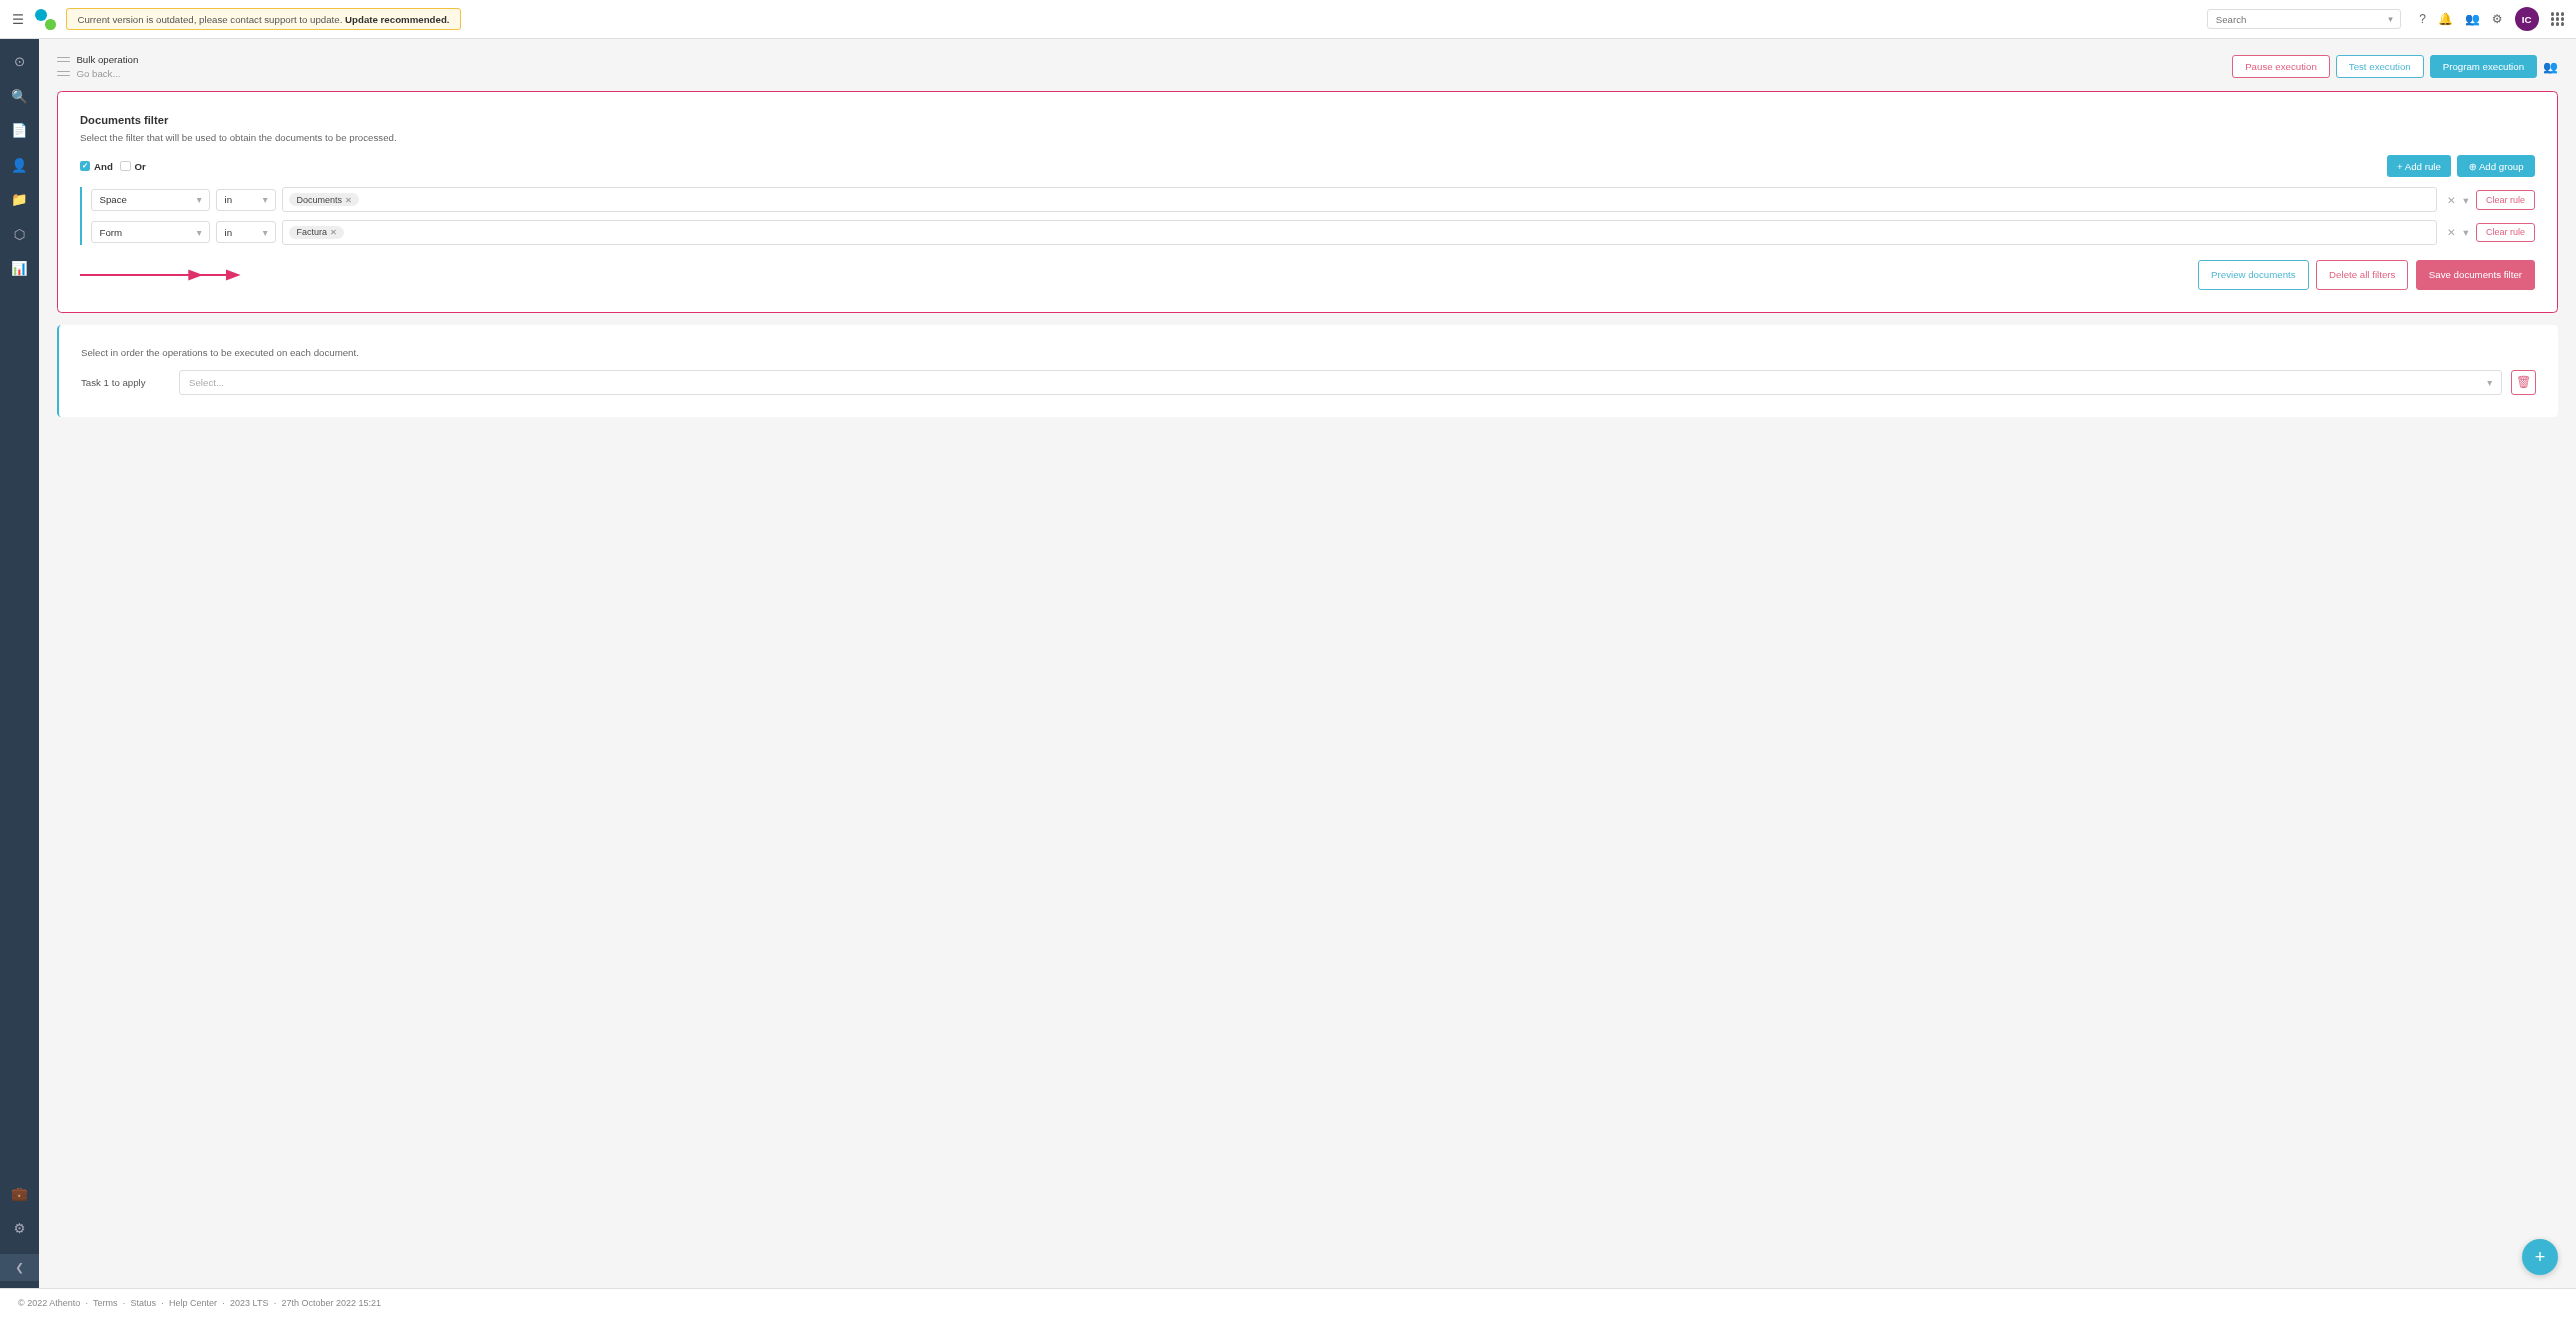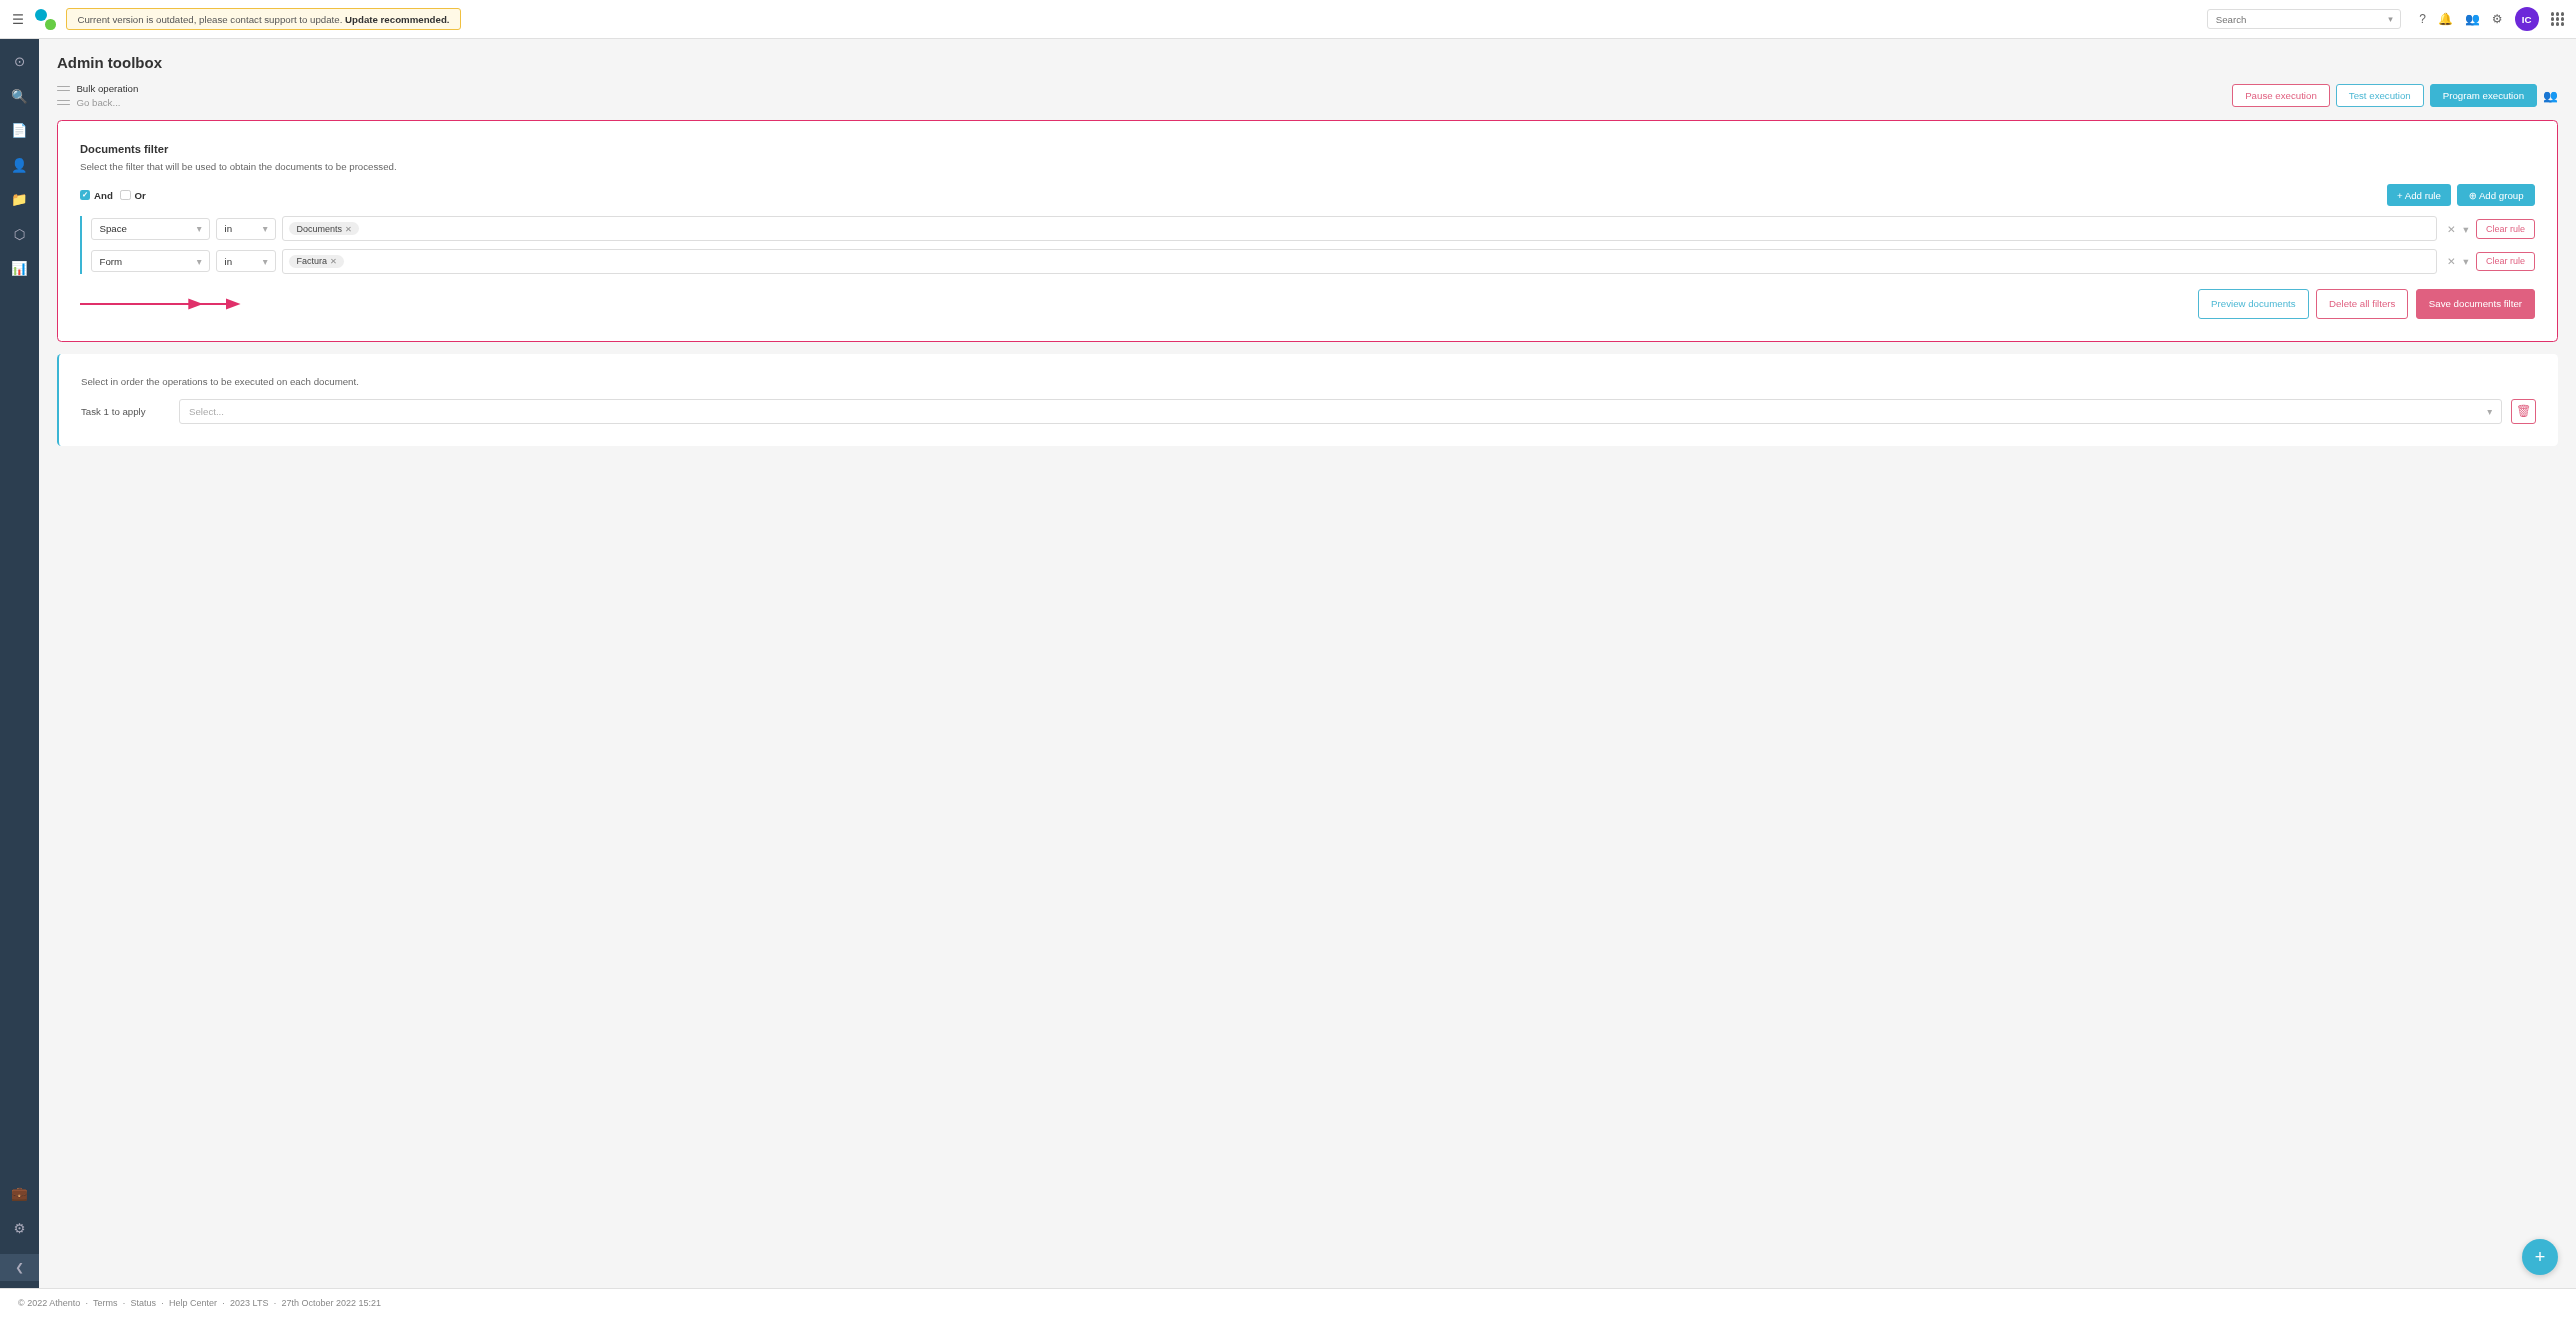--- a/index.html
+++ b/index.html
@@ -43,21 +43,21 @@
       padding: 3.7px 7.5px;
       width: 194px;
       background: #fff;
     }
     .search-box input { border: none; outline: none; font-size: 9.7px; width: 100%; color: #555; }
     .search-chevron { color: #999; font-size: 9px; margin-left: 4.5px; }
 
     .navbar-icons { display: flex; align-items: center; gap: 12px; margin-left: 9px; }
     .navbar-icon { font-size: 12px; color: #666; cursor: pointer; }
     .avatar {
-      width: 24px; height: 24px; background: #6d28d9; border-radius: 50%;
+      width: 24px; height: 24px; background: #701a75; border-radius: 50%;
       display: flex; align-items: center; justify-content: center;
       color: #fff; font-size: 9.7px; font-weight: 600; cursor: pointer;
     }
     .grid-icon { display: grid; grid-template-columns: 1fr 1fr 1fr; gap: 1.5px; width: 13.4px; height: 13.4px; cursor: pointer; }
     .grid-icon span { background: #666; border-radius: 1.5px; }
 
     
     .main-layout {
       display: flex;
       flex: 1;
@@ -288,21 +288,20 @@
     <div class="sidebar-item">📁</div>
     <div class="sidebar-item">⬡</div>
     <div class="sidebar-item">📊</div>
     <div class="sidebar-item sidebar-bottom">💼</div>
     <div class="sidebar-item">⚙</div>
     <div class="sidebar-collapse">❮</div>
   </div>
 
   <div class="content">
 
-    <div class="page-title">Admin toolbox</div>
 
     <div class="toolbar">
       <div class="breadcrumb">
         <div class="breadcrumb-item">
           <div class="breadcrumb-lines">
             <div class="breadcrumb-line"></div>
             <div class="breadcrumb-line"></div>
           </div>
           <span class="breadcrumb-text">Bulk operation</span>
         </div>

